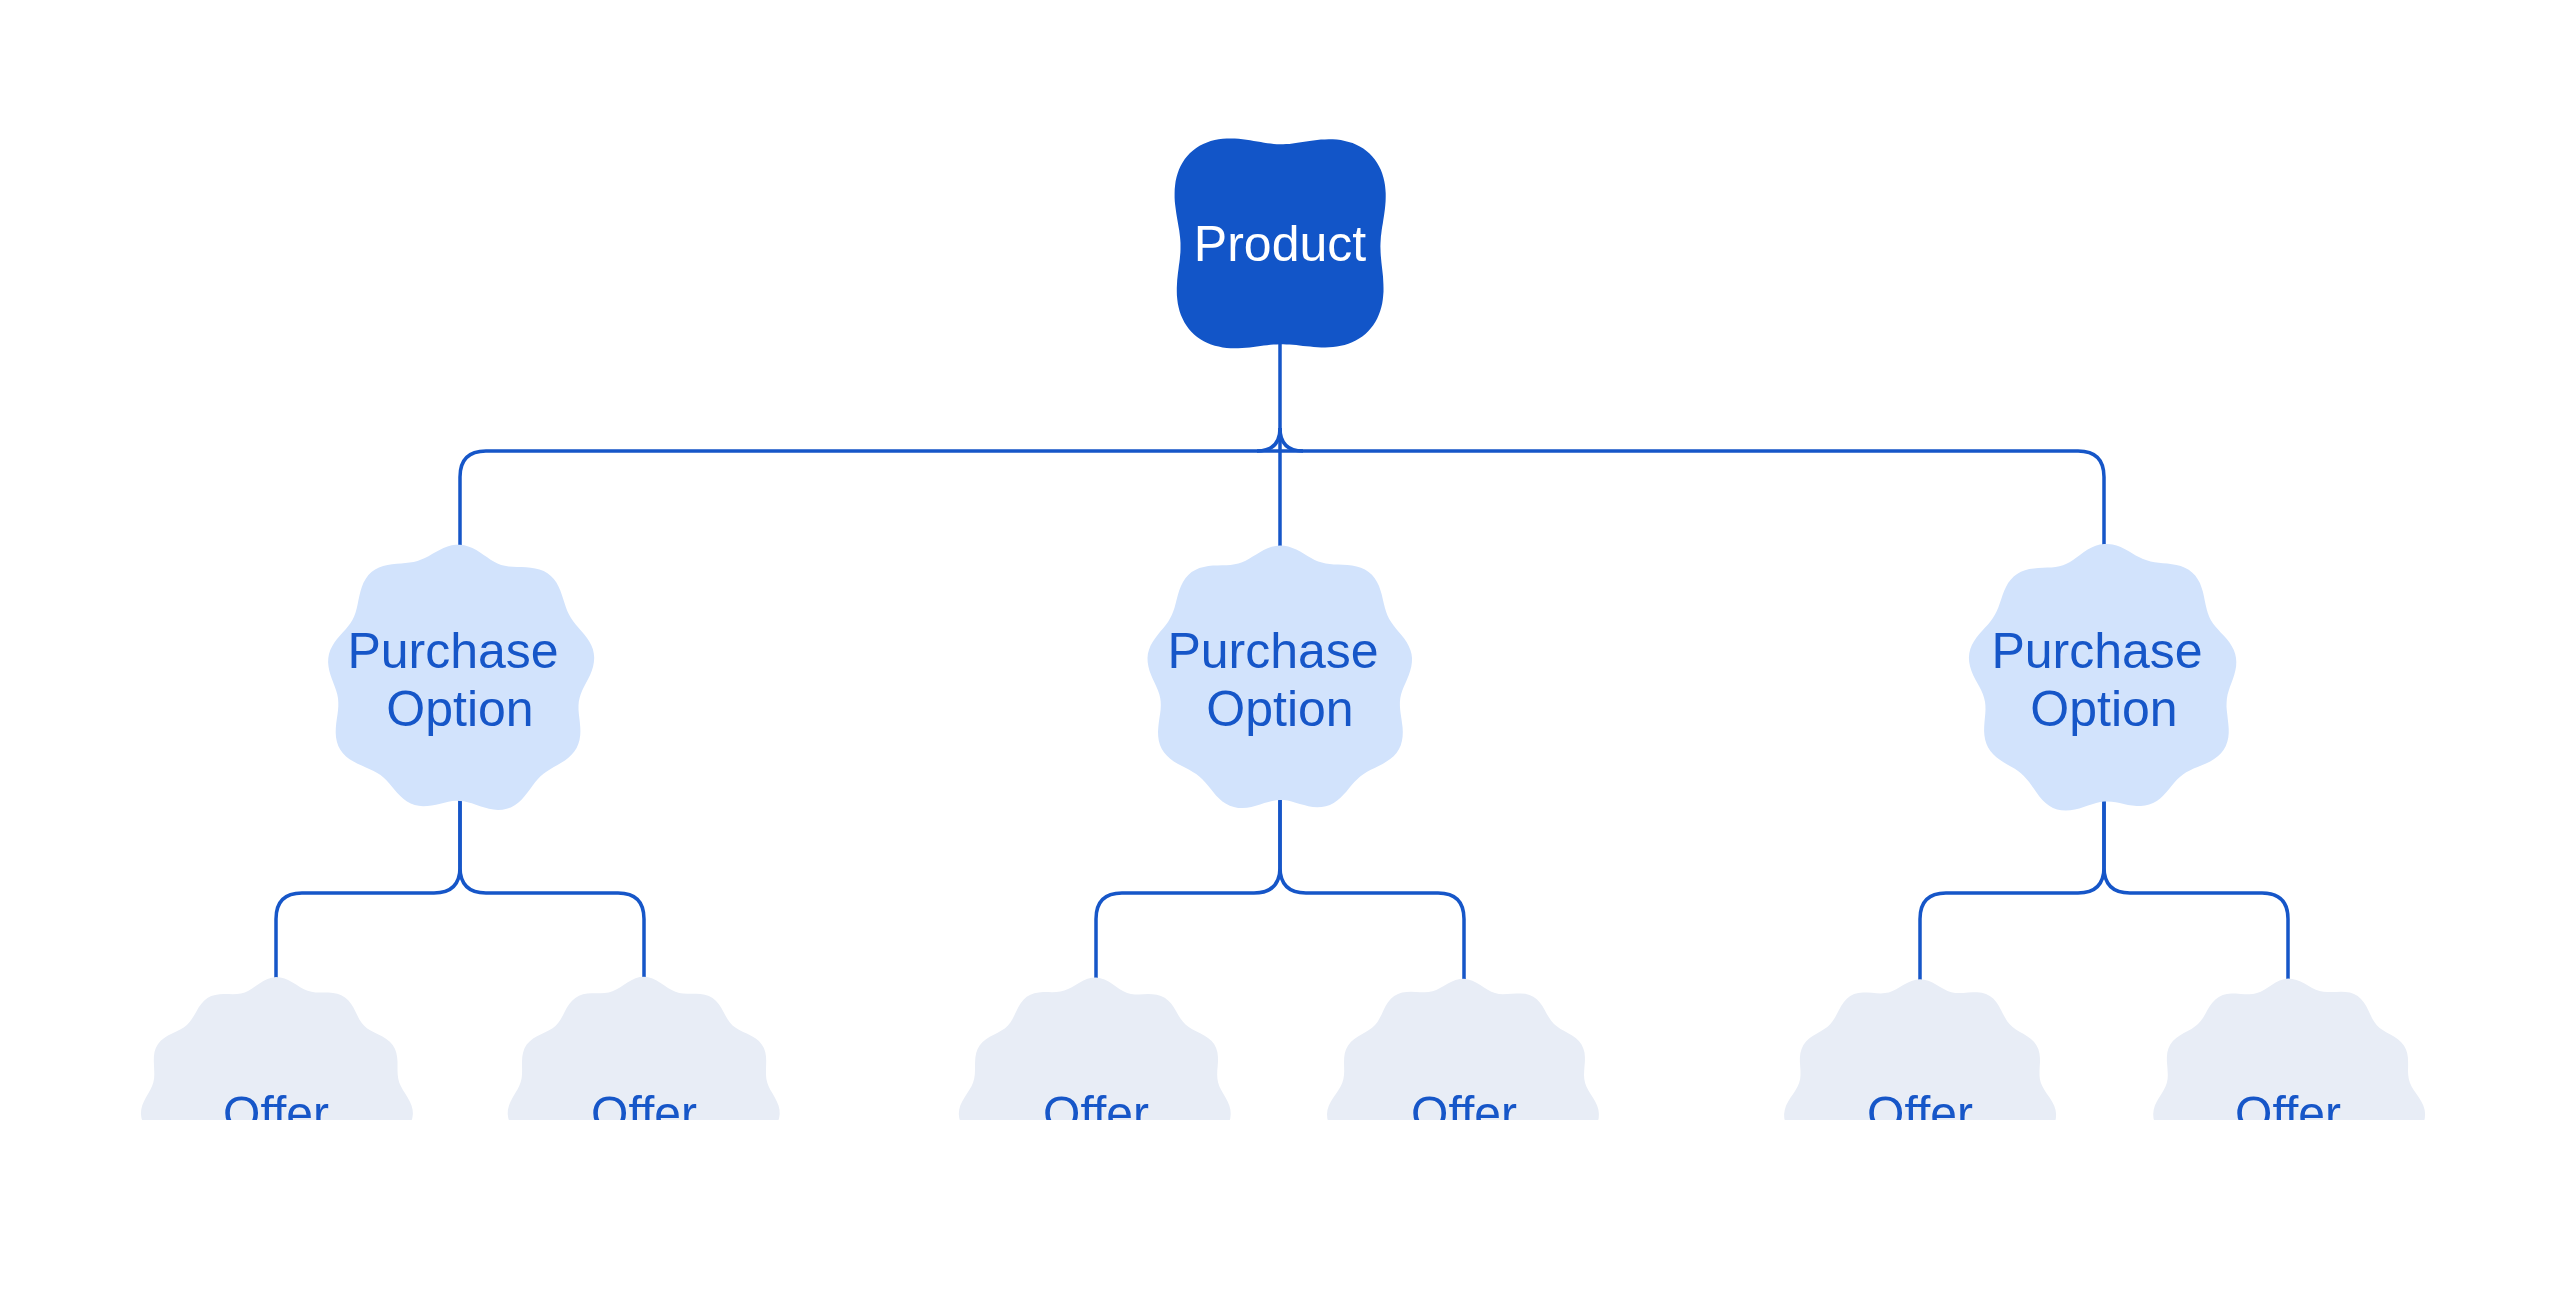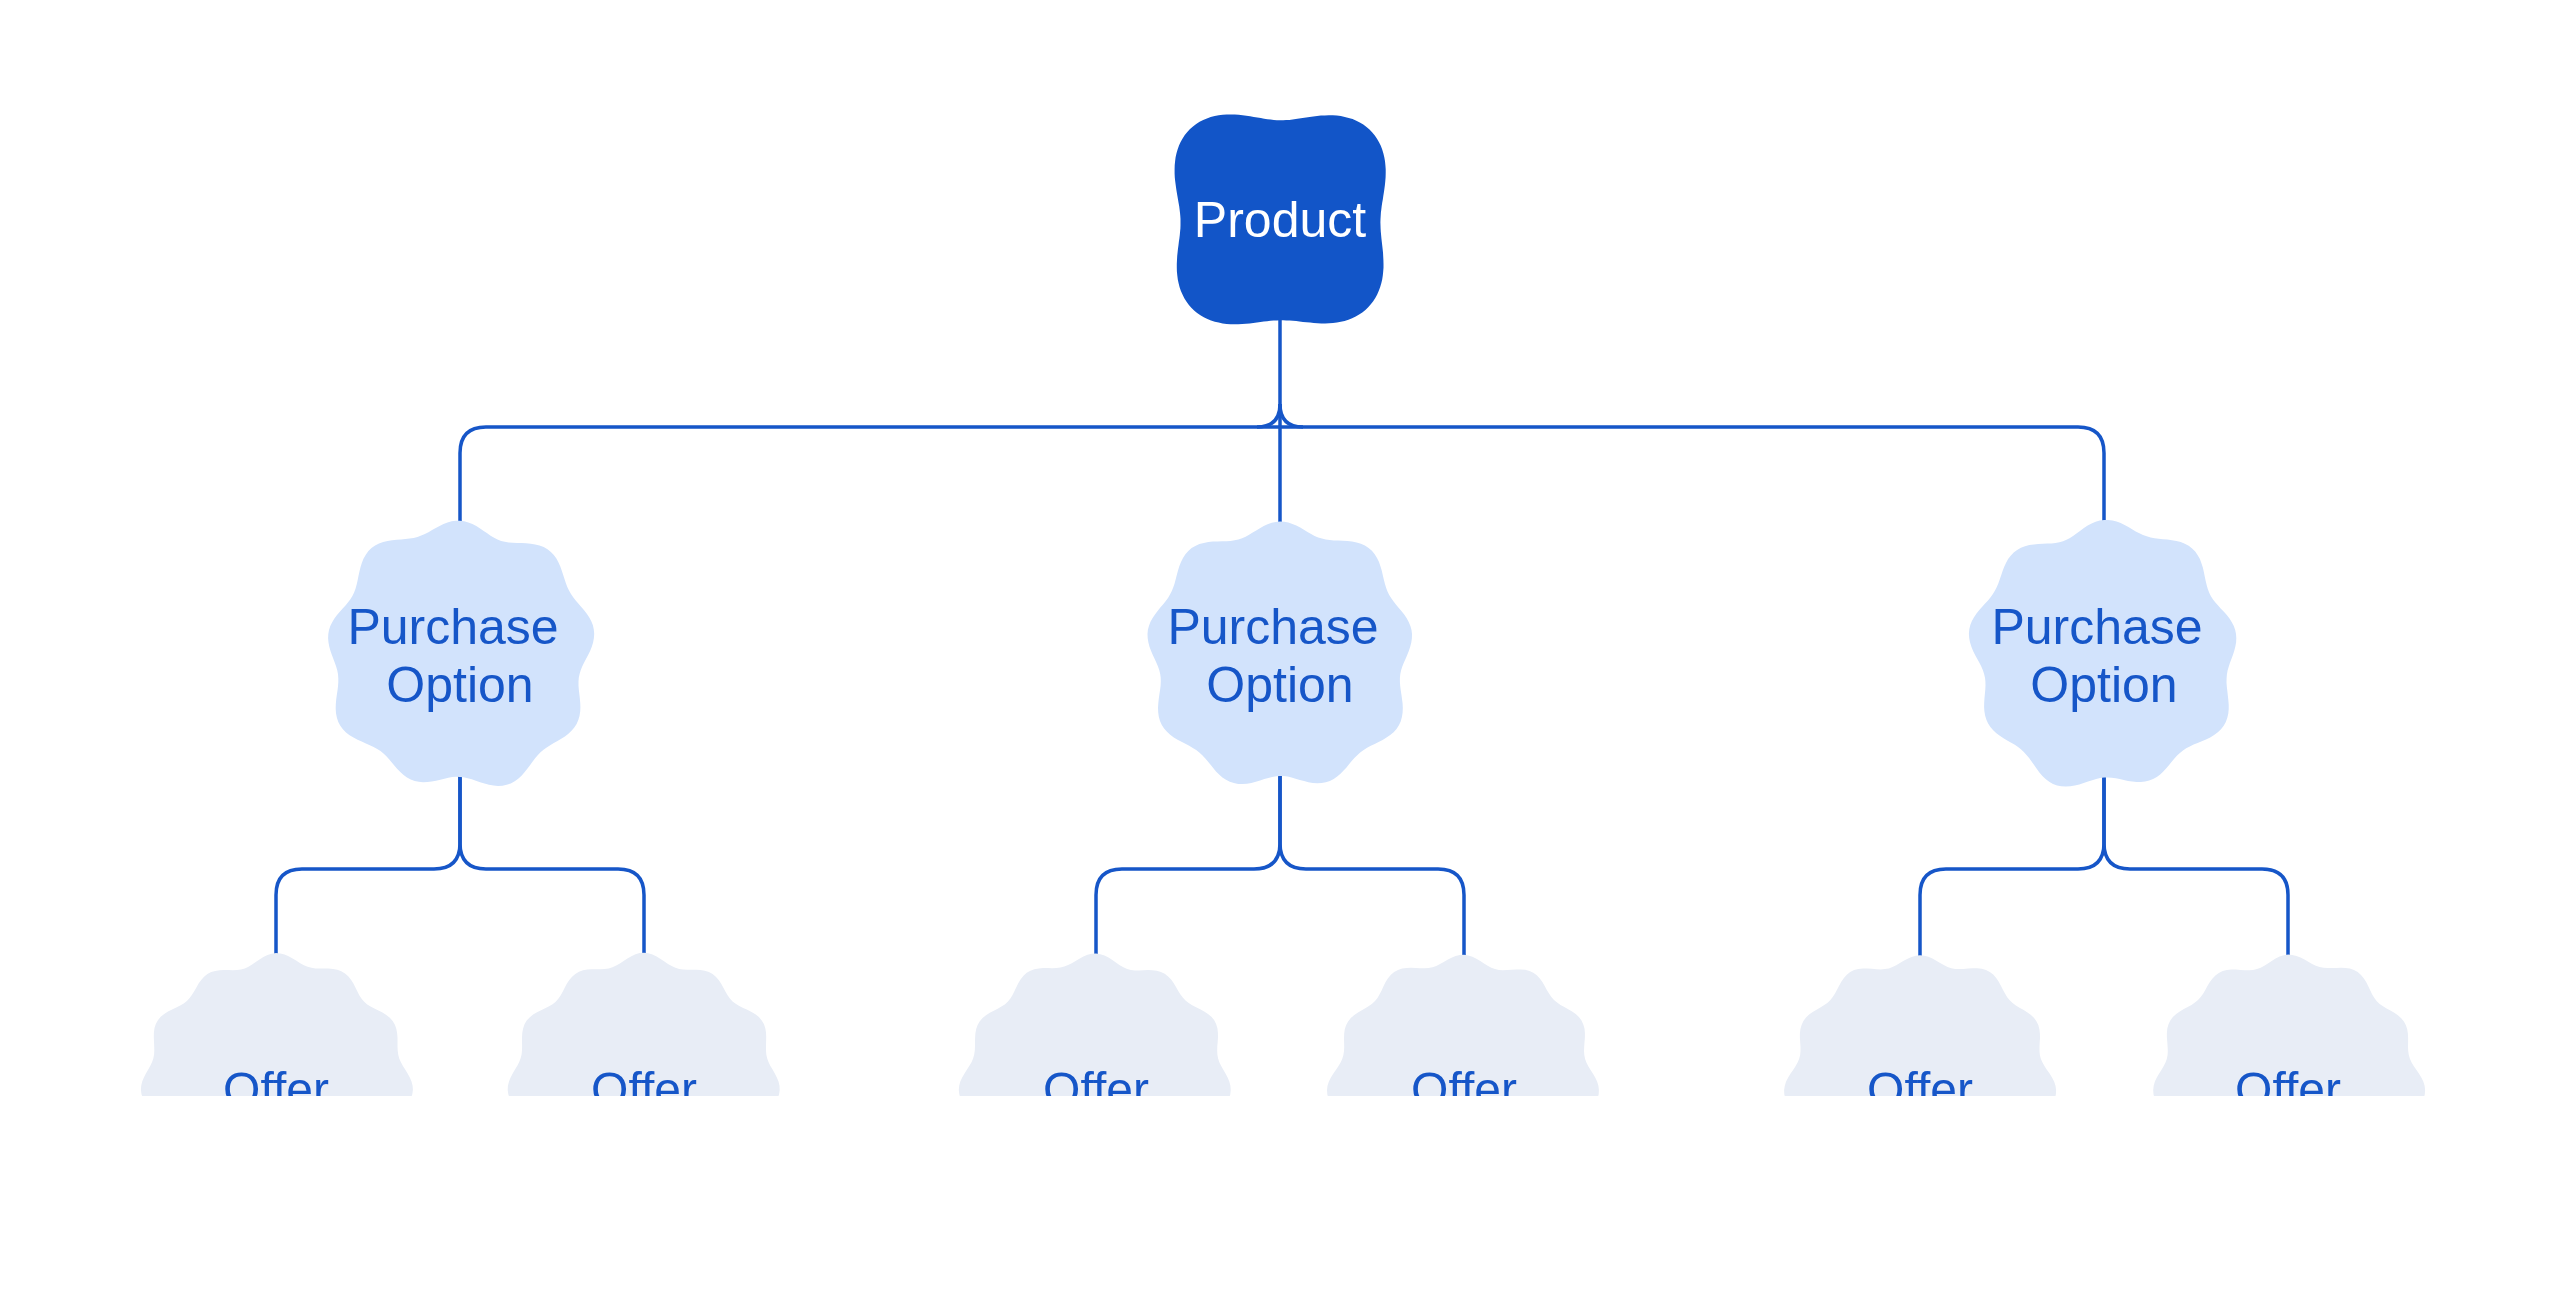--- a/index.html
+++ b/index.html
@@ -1,16 +1,16 @@
 <!DOCTYPE html>
 <html><head>
 <meta charset="utf-8">
 <style>
   html,body{margin:0;padding:0;background:#ffffff;}
-  .canvas{position:relative;width:2560px;height:1096px;background:#ffffff;overflow:hidden;}
+  .canvas{position:relative;width:2560px;height:1096px;background:#ffffff;overflow:hidden;margin-top:24px;}
   svg{display:block;}
   text{font-family:"Liberation Sans","DejaVu Sans",sans-serif;font-weight:500;letter-spacing:0px;}
   .node-label{font-size:50px;}
   .offer-label{font-size:48px;}
   .connector{fill:none;stroke-width:3.5px;}
 </style>
 </head>
 <body>
 
 <div class="canvas" style="background: rgb(255, 255, 255);">

